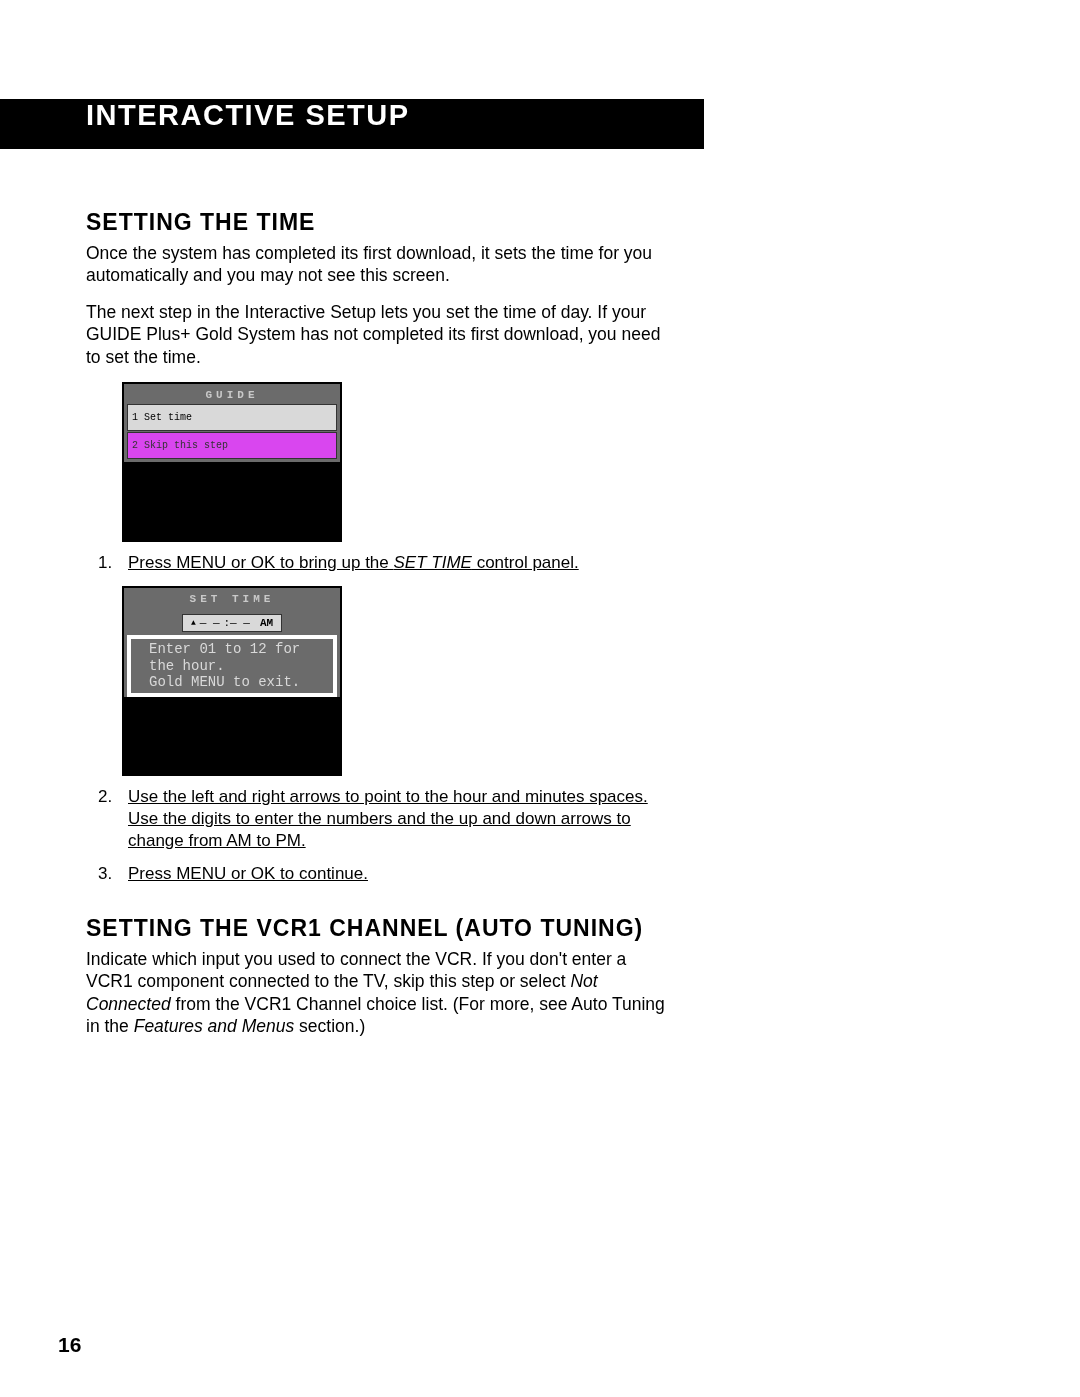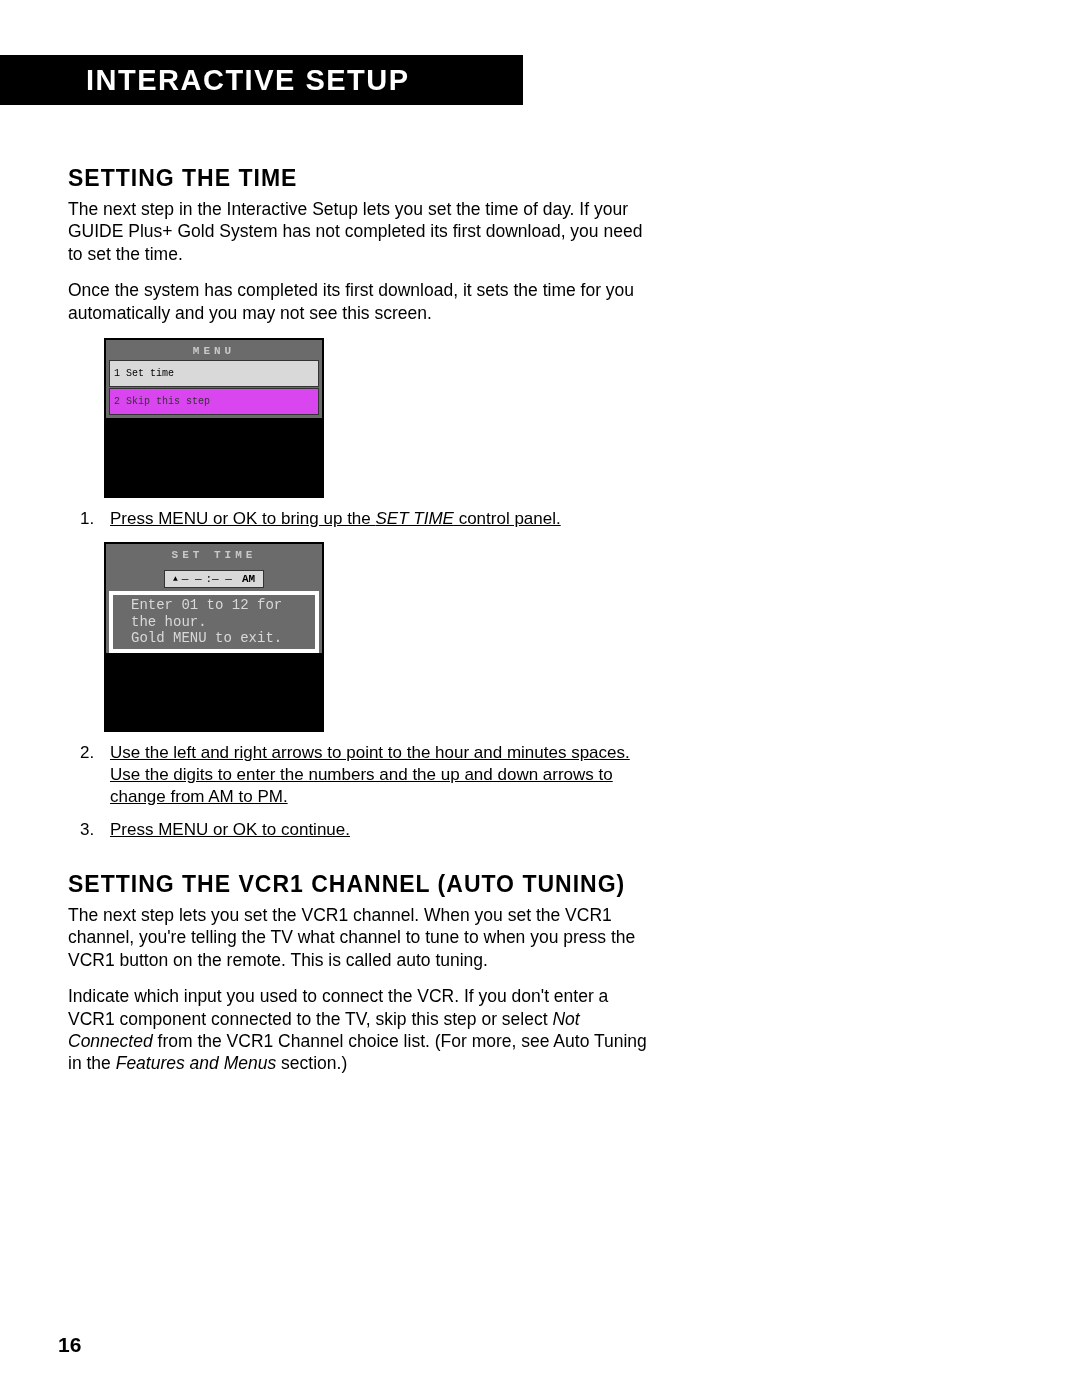--- a/index.html
+++ b/index.html
@@ -10,36 +10,37 @@
     font-family: "Segoe UI", "Helvetica Neue", Arial, sans-serif;
     color: #000;
     position: relative;
   }
   .page {
     padding: 55px 0 0 0;
   }
   .title-bar {
     background: #000;
     color: #fff;
-    width: 523px;
+    width: 704px;
     height: 50px;
     display: flex;
-    align-items: center;
+    align-items: flex-start;
     padding-left: 86px;
     margin-bottom: 60px;
+    margin-top: 44px;
   }
   .title-bar-text {
     font-size: 29px;
     font-weight: 700;
     letter-spacing: 1.5px;
     text-transform: uppercase;
     font-family: "Trebuchet MS", "Lithos Pro", sans-serif;
   }
   .content {
-    margin-left: 68px;
+    margin-left: 86px;
     width: 580px;
   }
   .section-heading {
     font-size: 23px;
     font-weight: 700;
     letter-spacing: 1px;
     text-transform: uppercase;
     font-family: "Trebuchet MS", "Lithos Pro", sans-serif;
     margin-bottom: 6px;
   }
@@ -170,26 +171,26 @@
 <div class="page">
 
   <div class="title-bar">
     <span class="title-bar-text">Interactive Setup</span>
   </div>
 
   <div class="content">
 
     <div class="section-heading">Setting the Time</div>
 
+    <p class="body-text">Once the system has completed its first download, it sets the time for you automatically and you may not see this screen.</p>
     <p class="body-text">The next step in the Interactive Setup lets you set the time of day. If your GUIDE Plus+ Gold System has not completed its first download, you need to set the time.</p>
-    <p class="body-text">Once the system has completed its first download, it sets the time for you automatically and you may not see this screen.</p>
 
     <div class="tv-box">
       <div class="tv-inner">
-        <div class="tv-title">MENU</div>
+        <div class="tv-title">GUIDE</div>
         <div class="tv-options">
           <div class="tv-option selected">1 Set time</div>
           <div class="tv-option unselected">2 Skip this step</div>
         </div>
       </div>
       <div class="tv-black-area"></div>
     </div>
 
     <ol class="steps">
       <li>
@@ -218,21 +219,20 @@
       <div class="tv-black-area2"></div>
     </div>
 
     <ol class="steps" start="2" style="counter-reset: step 1;">
       <li>Use the left and right arrows to point to the hour and minutes spaces. Use the digits to enter the numbers and the up and down arrows to change from AM to PM.</li>
       <li>Press  MENU or OK to continue.</li>
     </ol>
 
     <div class="sec2">
       <div class="section-heading">Setting the  VCR1 Channel (Auto Tuning)</div>
-      <p class="body-text">The next step lets you set the VCR1 channel. When you set the VCR1 channel, you're telling the TV what channel to tune to when you press the VCR1 button on the remote. This is called auto tuning.</p>
       <p class="body-text">
         <span>Indicate which input you used to connect the VCR.  If you don't enter a VCR1 component connected to the TV, skip this step or select </span><span class="italic">Not Connected</span><span> from the VCR1 Channel choice list. (For more, see Auto Tuning in the </span><span class="italic">Features and Menus</span><span> section.)</span>
       </p>
     </div>
 
   </div>
 
   <div class="page-number">16</div>
 </div>
 

